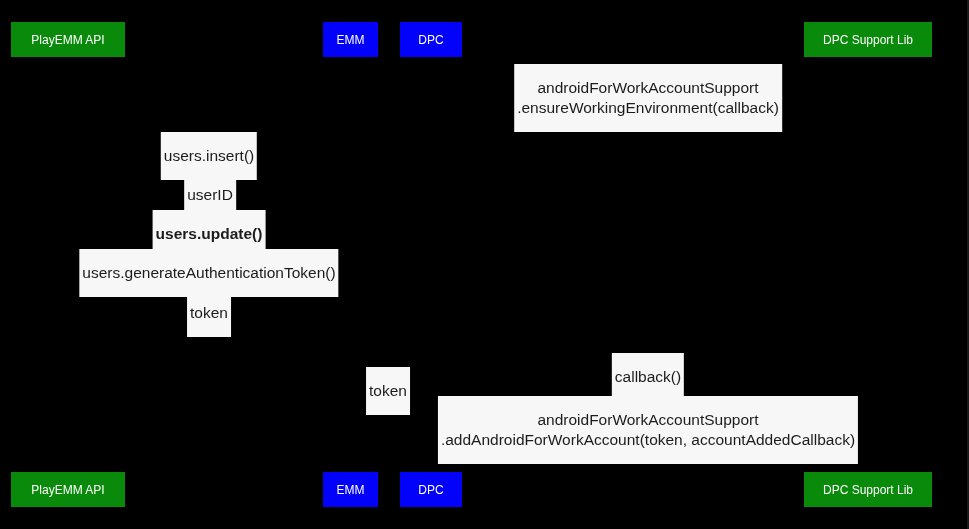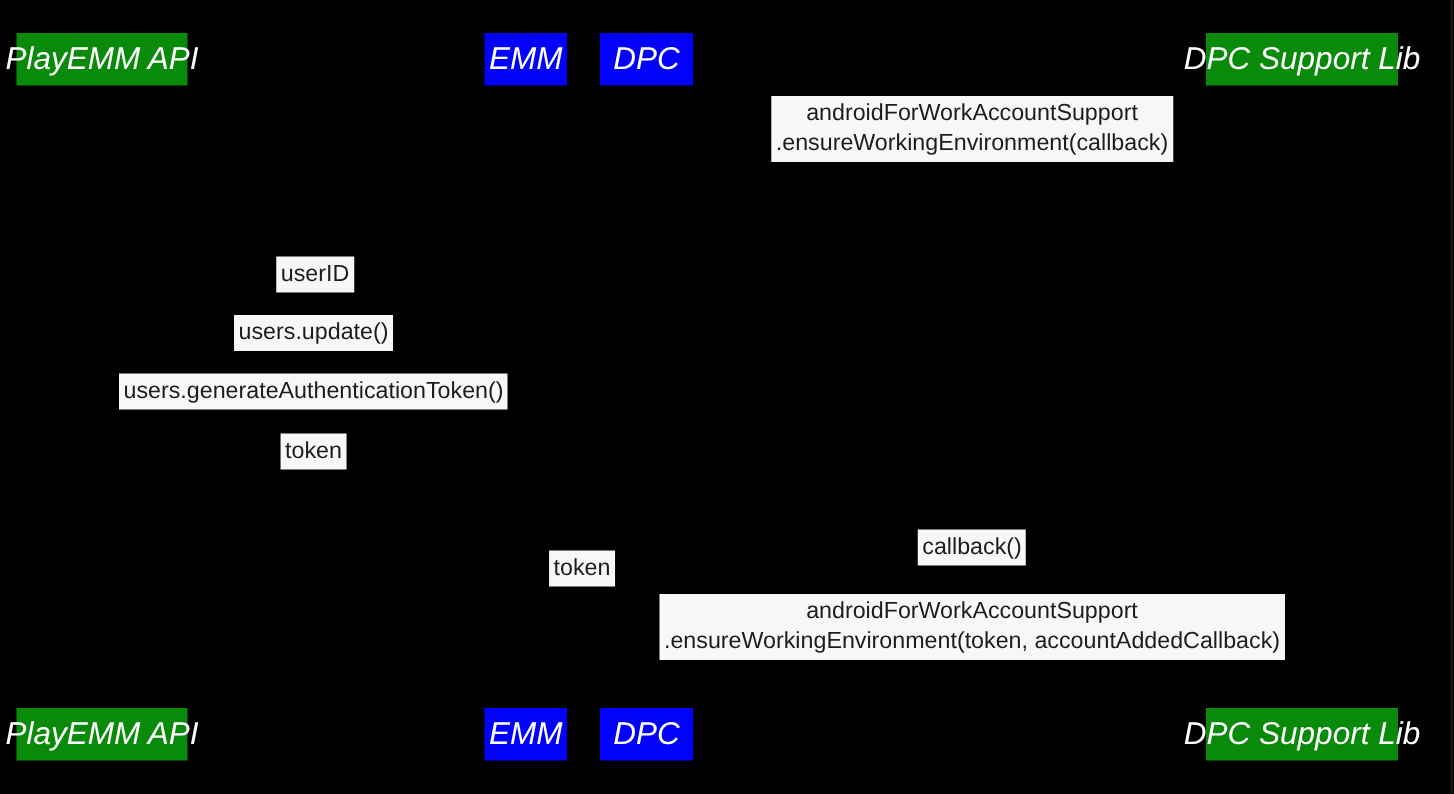--- a/index.html
+++ b/index.html
@@ -21,48 +21,47 @@
     font-family: "Liberation Sans", sans-serif;
   }
   
   .actor {
     position: absolute;
     height: 35px;
     display: flex;
     align-items: center;
     justify-content: center;
     color: var(--actor_text);
-    font-size: 21px;
+    font-size: 12px;
     white-space: nowrap;
-    font-style: italic;
   }
   .green { background: var(--green); }
   .blue  { background: var(--blue); }
   .row-top    { top: 22px; }
   .row-bottom { top: 472px; }
   .a-playemm { left: 11px;  width: 114px; }
   .a-emm     { left: 323px; width: 55px;  }
   .a-dpc     { left: 400px; width: 62px;  }
   .a-dpclib  { left: 804px; width: 128px; }
   
   .msg {
     position: absolute;
     transform: translateX(-50%);
     background: var(--label_bg);
     color: var(--label_text);
     font-size: 15.5px;
     line-height: 20px;
-    padding: 2px 3px;
+    padding: 14px 3px;
     text-align: center;
     white-space: nowrap;
   }
   .m-ensure   { left: 648px; top: 64px;  }
   .m-insert   { left: 209px; top: 132px; }
   .m-userid   { left: 210px; top: 171px; }
-  .m-update   { left: 209px; top: 210px; }
+  .m-update   { left: 209px; top: 210px; font-weight: bold; }
   .m-gentoken { left: 209px; top: 249px; }
   .m-token1   { left: 209px; top: 289px; }
   .m-callback { left: 648px; top: 329px; margin-top: 24px; }
   .m-token2   { left: 388px; top: 367px; }
   .m-addacct  { left: 648px; top: 396px; }
   
   .edge-right {
     position: absolute;
     right: 0; top: 0;
     width: 2px; height: 100%;
@@ -77,30 +76,31 @@
   <div class="actor green row-top a-playemm">PlayEMM API</div>
   <div class="actor blue row-top a-emm">EMM</div>
   <div class="actor blue row-top a-dpc">DPC</div>
   <div class="actor green row-top a-dpclib">DPC Support Lib</div>
 
   <div class="msg m-ensure">
     <div>androidForWorkAccountSupport</div>
     <div>.ensureWorkingEnvironment(callback)</div>
   </div>
 
+  <div class="msg m-insert">users.insert()</div>
   <div class="msg m-userid">userID</div>
   <div class="msg m-update">users.update()</div>
   <div class="msg m-gentoken">users.generateAuthenticationToken()</div>
   <div class="msg m-token1">token</div>
   <div class="msg m-callback">callback()</div>
   <div class="msg m-token2">token</div>
 
   <div class="msg m-addacct">
     <div>androidForWorkAccountSupport</div>
-    <div>.ensureWorkingEnvironment(token, accountAddedCallback)</div>
+    <div>.addAndroidForWorkAccount(token, accountAddedCallback)</div>
   </div>
 
   <div class="actor green row-bottom a-playemm">PlayEMM API</div>
   <div class="actor blue row-bottom a-emm">EMM</div>
   <div class="actor blue row-bottom a-dpc">DPC</div>
   <div class="actor green row-bottom a-dpclib">DPC Support Lib</div>
 
   <div class="edge-right"></div>
 </div>
 

